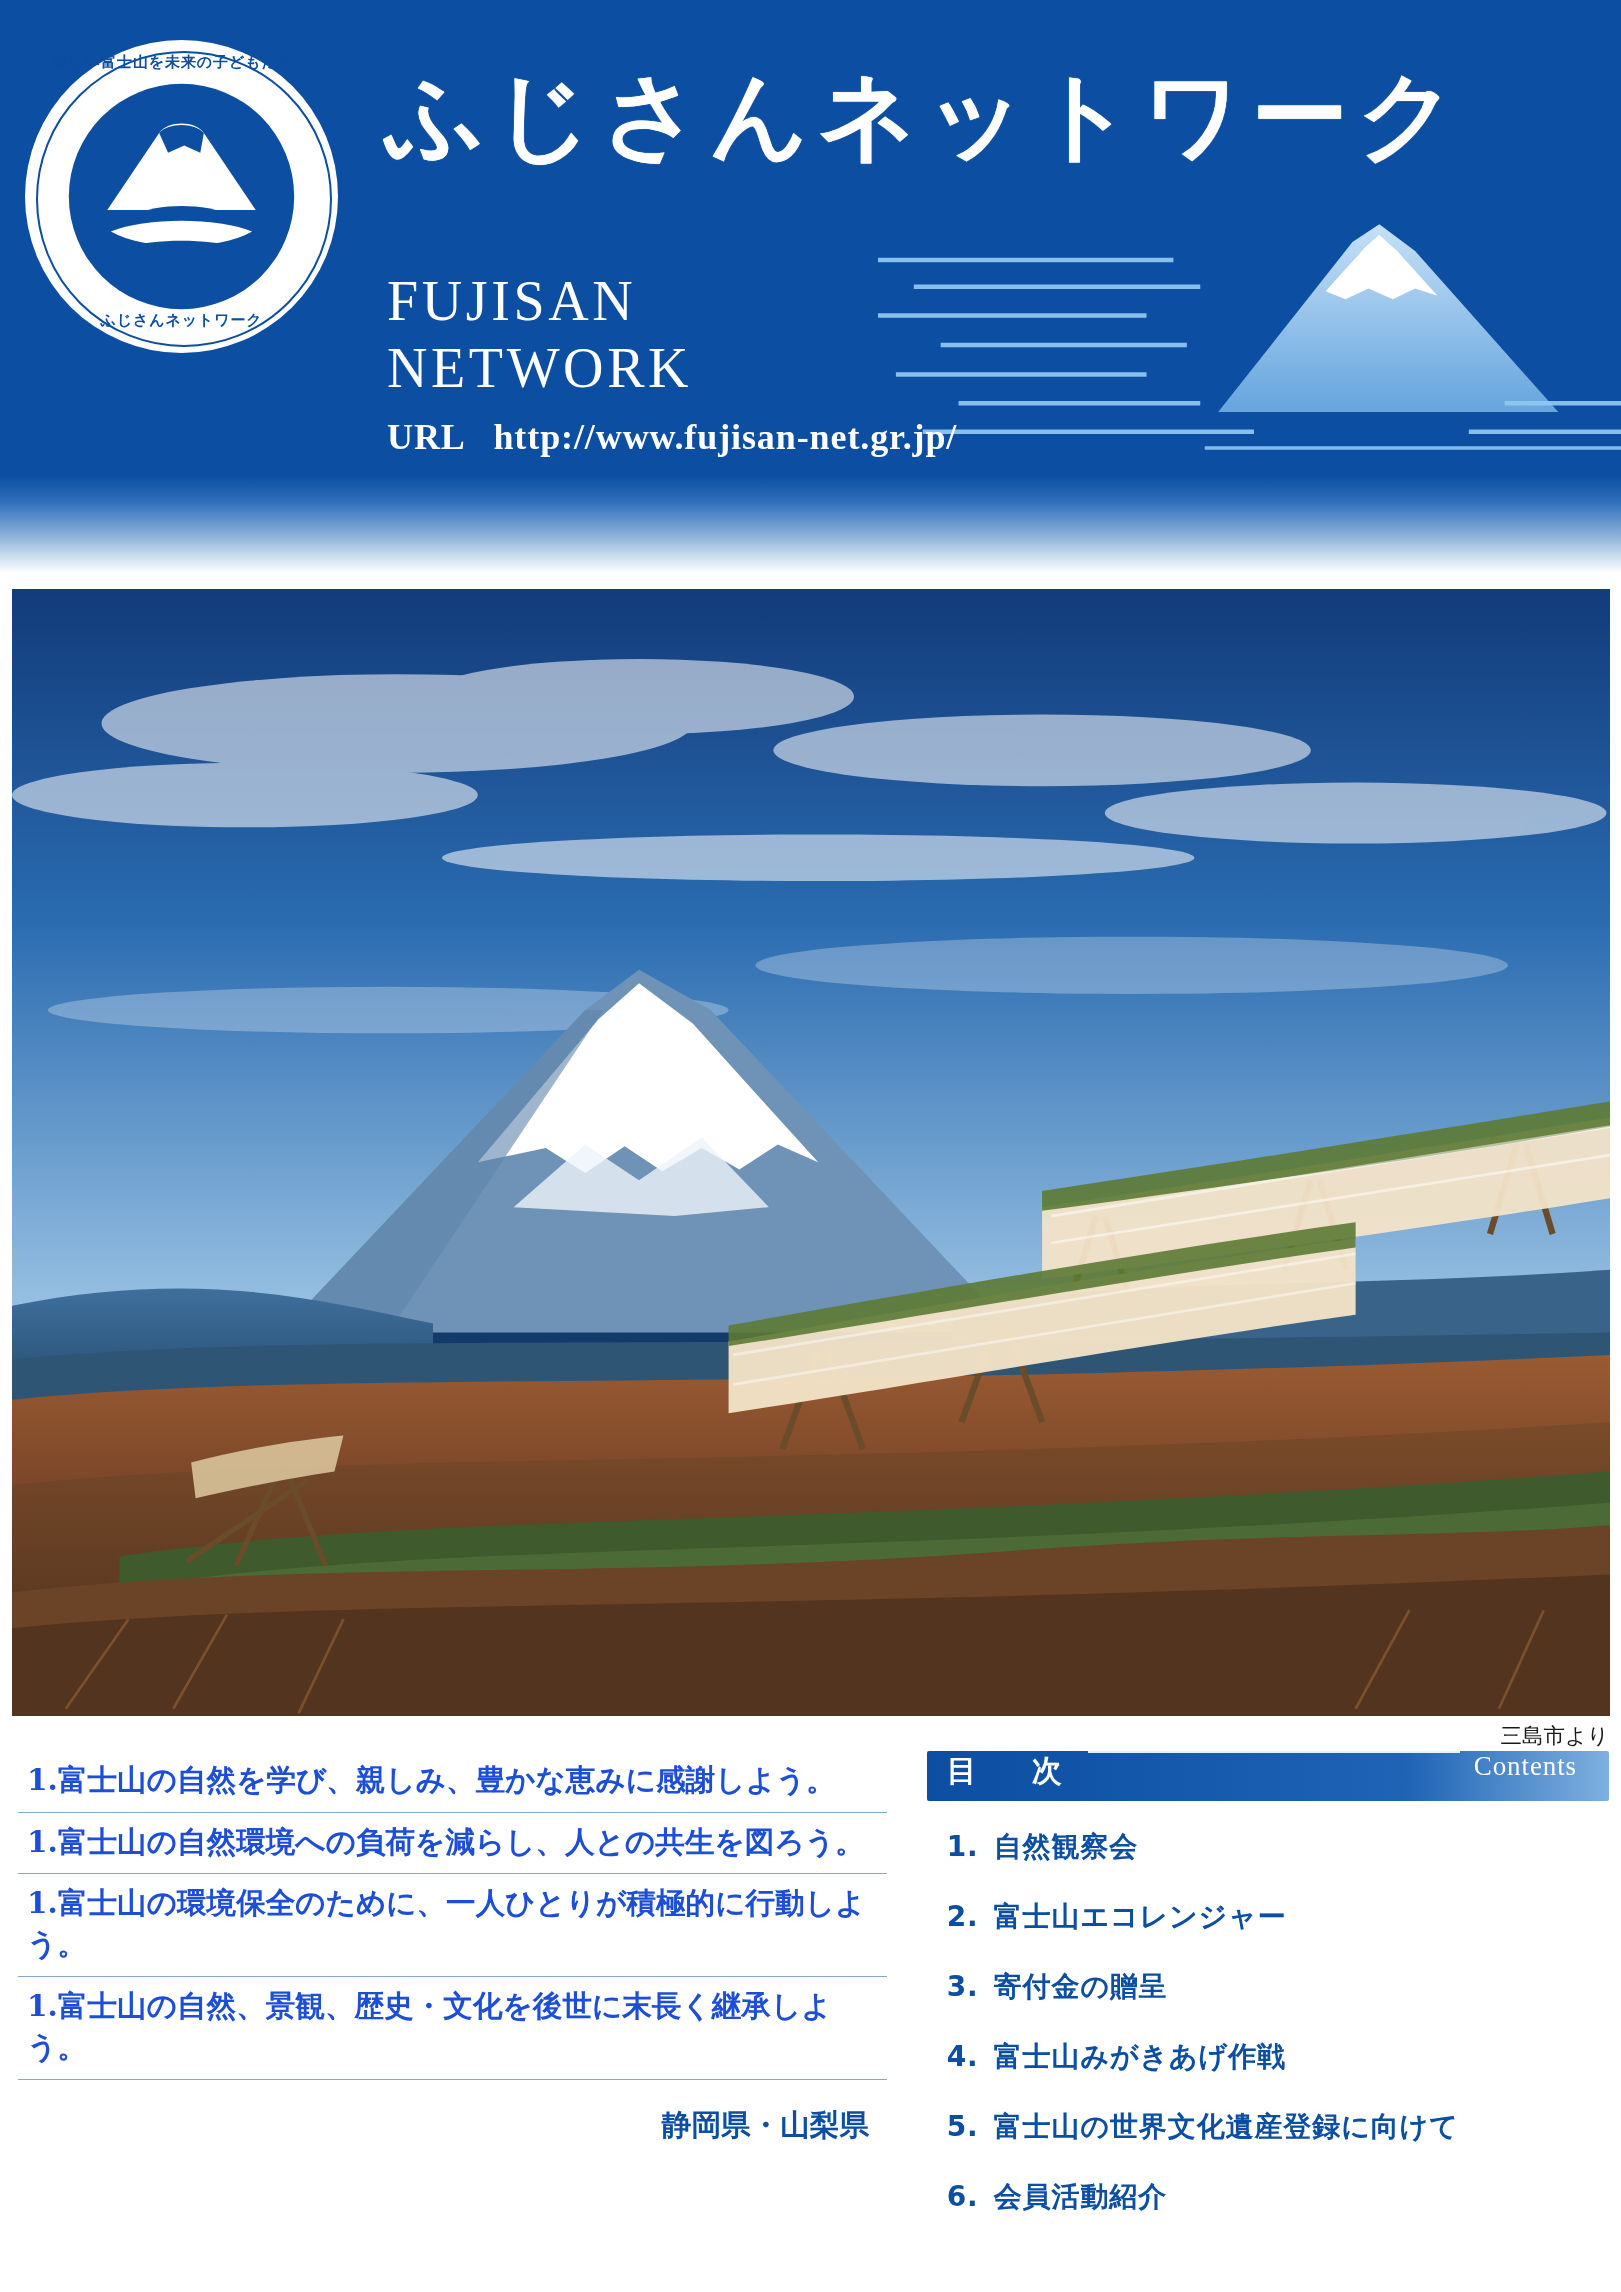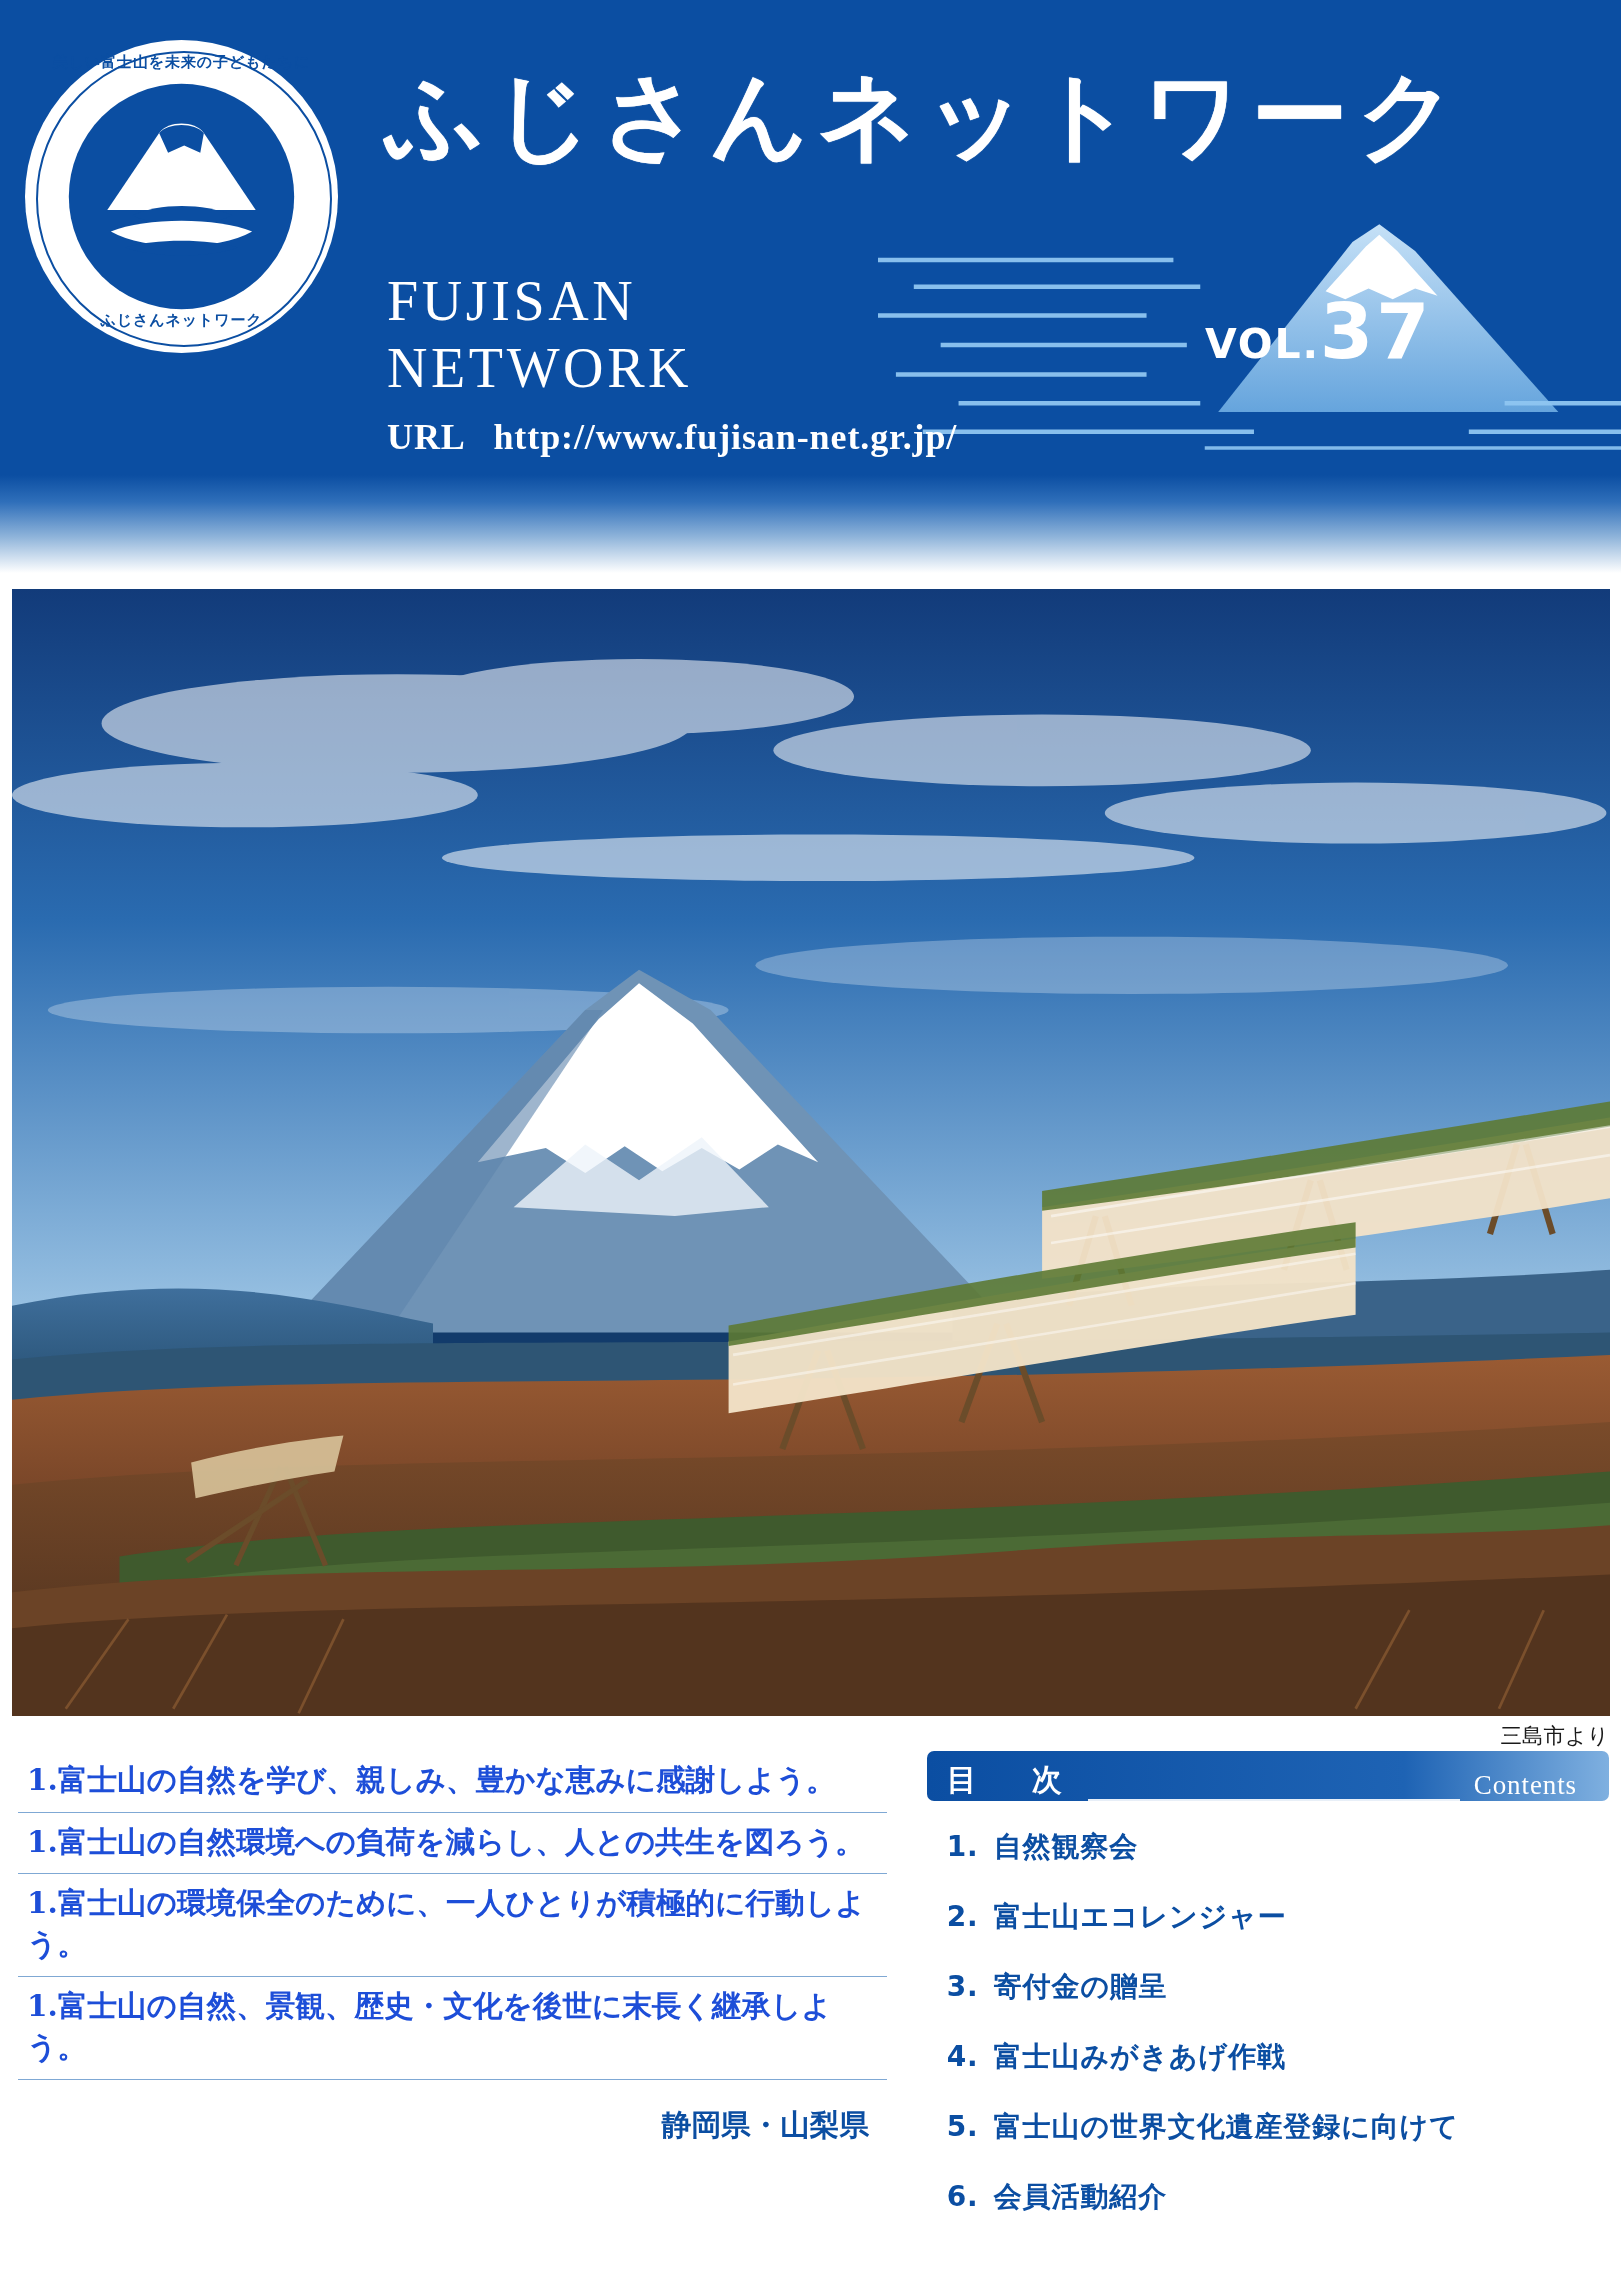--- a/index.html
+++ b/index.html
@@ -111,22 +111,22 @@
     font-size:29.6px;font-weight:bold;color:#0b4ea2;
   }
 
   
   .contents{
     position:absolute;left:927px;top:1751px;width:682px;
   }
   .contents-head{
     position:relative;height:50px;
     background:linear-gradient(to right,#0b4ea2 0%,#1e63b4 70%,#7fb0e0 100%);
-    border-radius:7px;
-    display:flex;align-items:flex-end;
+    border-radius:2px;
+    display:flex;align-items:flex-start;
   }
   .contents-head .jp{
     color:#ffffff;font-weight:bold;font-size:30px;letter-spacing:12.5px;
     margin-left:19.7px;font-family:"DejaVu Sans", sans-serif;
   }
   .contents-head .rule{
     flex:1;height:1.8px;background:#ffffff;margin:0 14.3px;opacity:.9;
   }
   .contents-head .en{
     color:#ffffff;font-family:"Liberation Serif", serif;
@@ -189,23 +189,20 @@
 
     <div class="title-jp">ふじさんネットワーク</div>
     <div class="title-en1">FUJISAN</div>
     <div class="title-en2">NETWORK</div>
     <div class="title-url">
       <span>URL</span>
       &nbsp;
       <span>http://www.fujisan-net.gr.jp/</span>
     </div>
 
-    <div class="vol">
-      <span>VOL.</span><span class="num">37</span>
-    </div>
   </div>
 </div>
 
 <div class="photo">
   <svg width="1598" height="1127" viewBox="0 0 1784 1258">
     <defs>
       <linearGradient id="sky" x1="0" y1="0" x2="0" y2="1">
         <stop offset="0%" stop-color="#123b7a"></stop>
         <stop offset="45%" stop-color="#2a6bb0"></stop>
         <stop offset="100%" stop-color="#9cc4e4"></stop>

